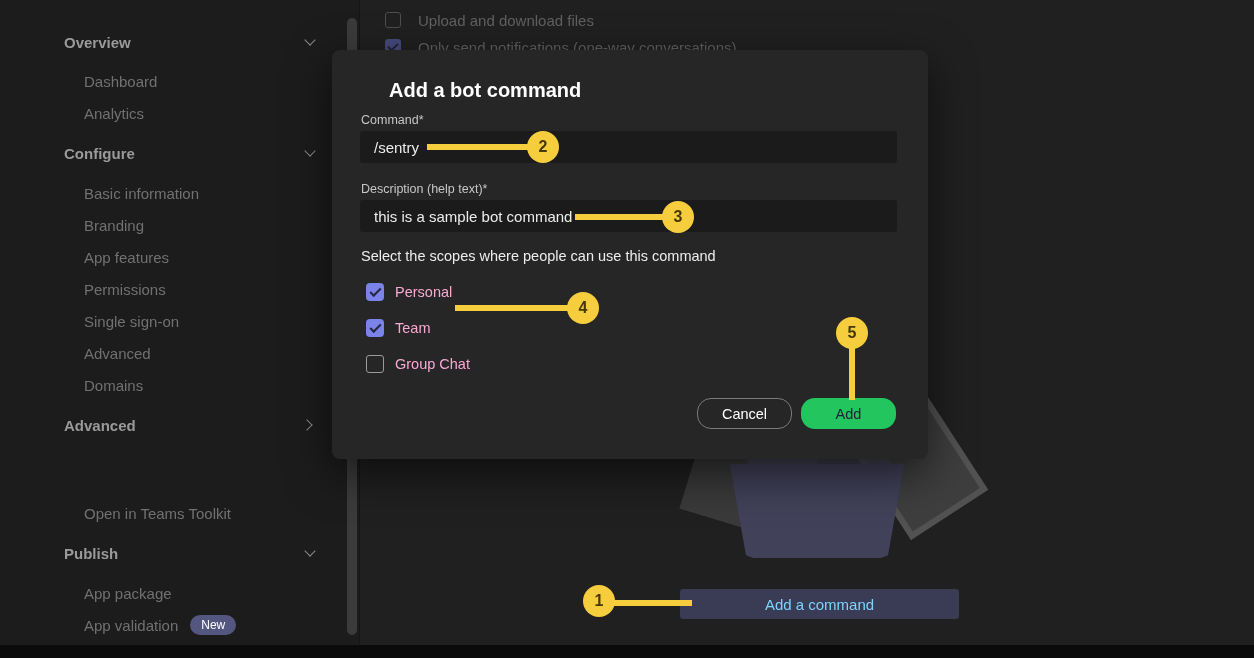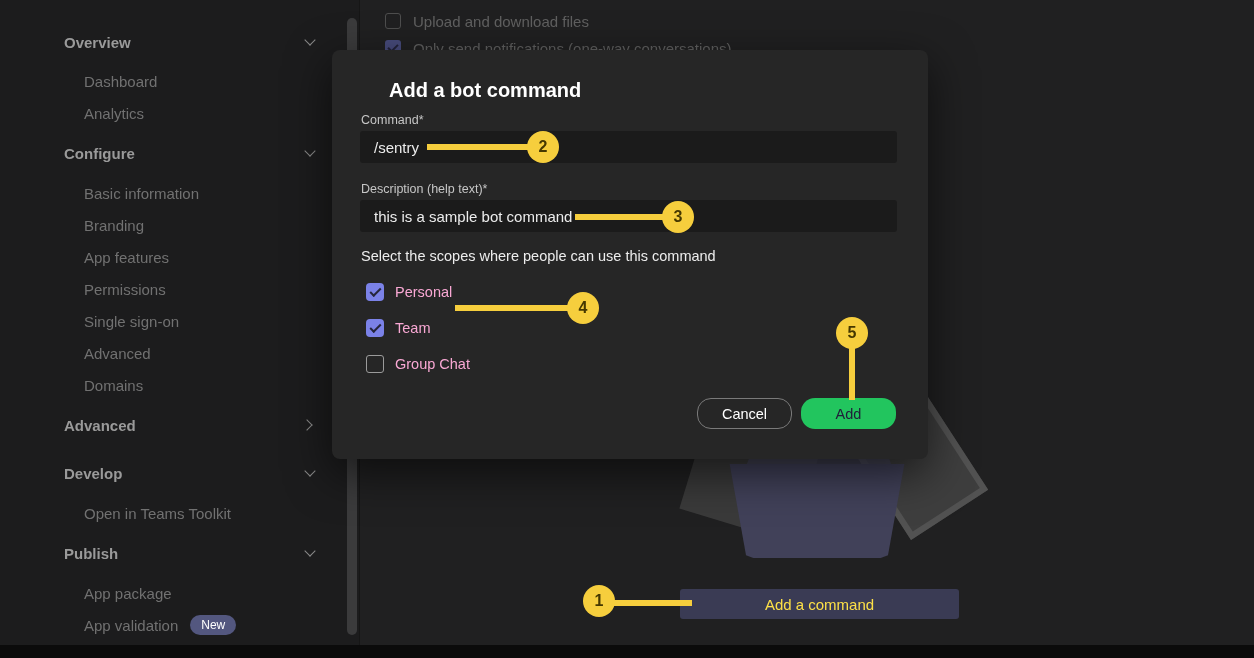--- a/index.html
+++ b/index.html
@@ -14,29 +14,29 @@
   .nav-row{position:absolute;display:flex;align-items:center;height:20px;cursor:pointer;}
   .nav-header{left:64px;width:256px;justify-content:space-between;font-size:15px;font-weight:700;color:#9a9a9a;}
   .nav-sub{left:84px;width:236px;font-size:15px;color:#717171;}
   .chev{width:8px;height:8px;border-right:1.7px solid #8a8a8a;border-bottom:1.7px solid #8a8a8a;display:inline-block;margin-right:6px;}
   .chev.down{transform:rotate(45deg);margin-top:-4px;}
   .chev.right{transform:rotate(-45deg);margin-right:9px;}
   .badge-new{margin-left:12px;background:#53577f;color:#ffffff;font-size:12px;line-height:1;padding:4px 11px;border-radius:10px;}
   
   #side-scroll{position:absolute;left:347px;top:18px;width:10px;height:617px;border-radius:5px;background:#3b3b3c;z-index:3;}
   
-  .bg-cb-row{position:absolute;display:flex;align-items:center;gap:12px;height:18px;}
+  .bg-cb-row{position:absolute;display:flex;gap:17px;height:18px;}
   .bg-cb{width:16px;height:16px;border-radius:3px;position:relative;flex:none;}
   .bg-cb.unchecked{border:1.6px solid #4e4e4e;background:transparent;}
   .bg-cb.checked{background:#474b7c;}
   .bg-cb.checked::after{content:'';position:absolute;left:3px;top:4px;width:8px;height:4px;border-left:2px solid #23233a;border-bottom:2px solid #23233a;transform:rotate(-45deg);}
   .bg-cb-label{font-size:15px;color:#606060;white-space:nowrap;}
   #add-command-btn{
     position:absolute;left:680px;top:589px;width:279px;height:30px;border-radius:3px;
-    background:#3a3b54;color:#fde047;font-size:15px;display:flex;align-items:center;justify-content:center;cursor:pointer;
+    background:#3a3b54;color:#7dd3fc;font-size:15px;display:flex;align-items:center;justify-content:center;cursor:pointer;
   }
   
   #illustration{position:absolute;left:688px;top:386px;width:290px;height:190px;}
   .il-paper-right{position:absolute;left:178px;top:2px;width:92px;height:138px;background:#3e3e3e;border:6px solid #525252;transform:rotate(-33deg);}
   .il-paper-left{position:absolute;left:4px;top:38px;width:118px;height:104px;background:#3d3d3d;transform:rotate(17deg);opacity:.92;}
   .il-flap{position:absolute;left:52px;top:38px;width:158px;height:58px;background:#45465b;clip-path:polygon(0 100%,14% 0,86% 0,100% 100%);opacity:.75;}
   .il-box{position:absolute;left:38px;top:78px;width:182px;height:94px;background:#414159;clip-path:polygon(2% 0,98% 0,89% 97%,85% 100%,15% 100%,11% 97%);}
   #bottom-strip{position:absolute;left:0;top:645px;width:1254px;height:13px;background:#0b0b0b;}
   
   #modal{
@@ -103,24 +103,20 @@
     </div>
     <div class="nav-row nav-sub" style="top:343px">
       <span>Advanced</span>
     </div>
     <div class="nav-row nav-sub" style="top:375px">
       <span>Domains</span>
     </div>
     <div class="nav-row nav-header" style="top:415px">
       <span>Advanced</span>
       <span class="chev right"></span>
-    </div>
-    <div class="nav-row nav-header" style="top:463px">
-      <span>Develop</span>
-      <span class="chev down"></span>
     </div>
     <div class="nav-row nav-sub" style="top:503px">
       <span>Open in Teams Toolkit</span>
     </div>
     <div class="nav-row nav-header" style="top:543px">
       <span>Publish</span>
       <span class="chev down"></span>
     </div>
     <div class="nav-row nav-sub" style="top:583px">
       <span>App package</span>

